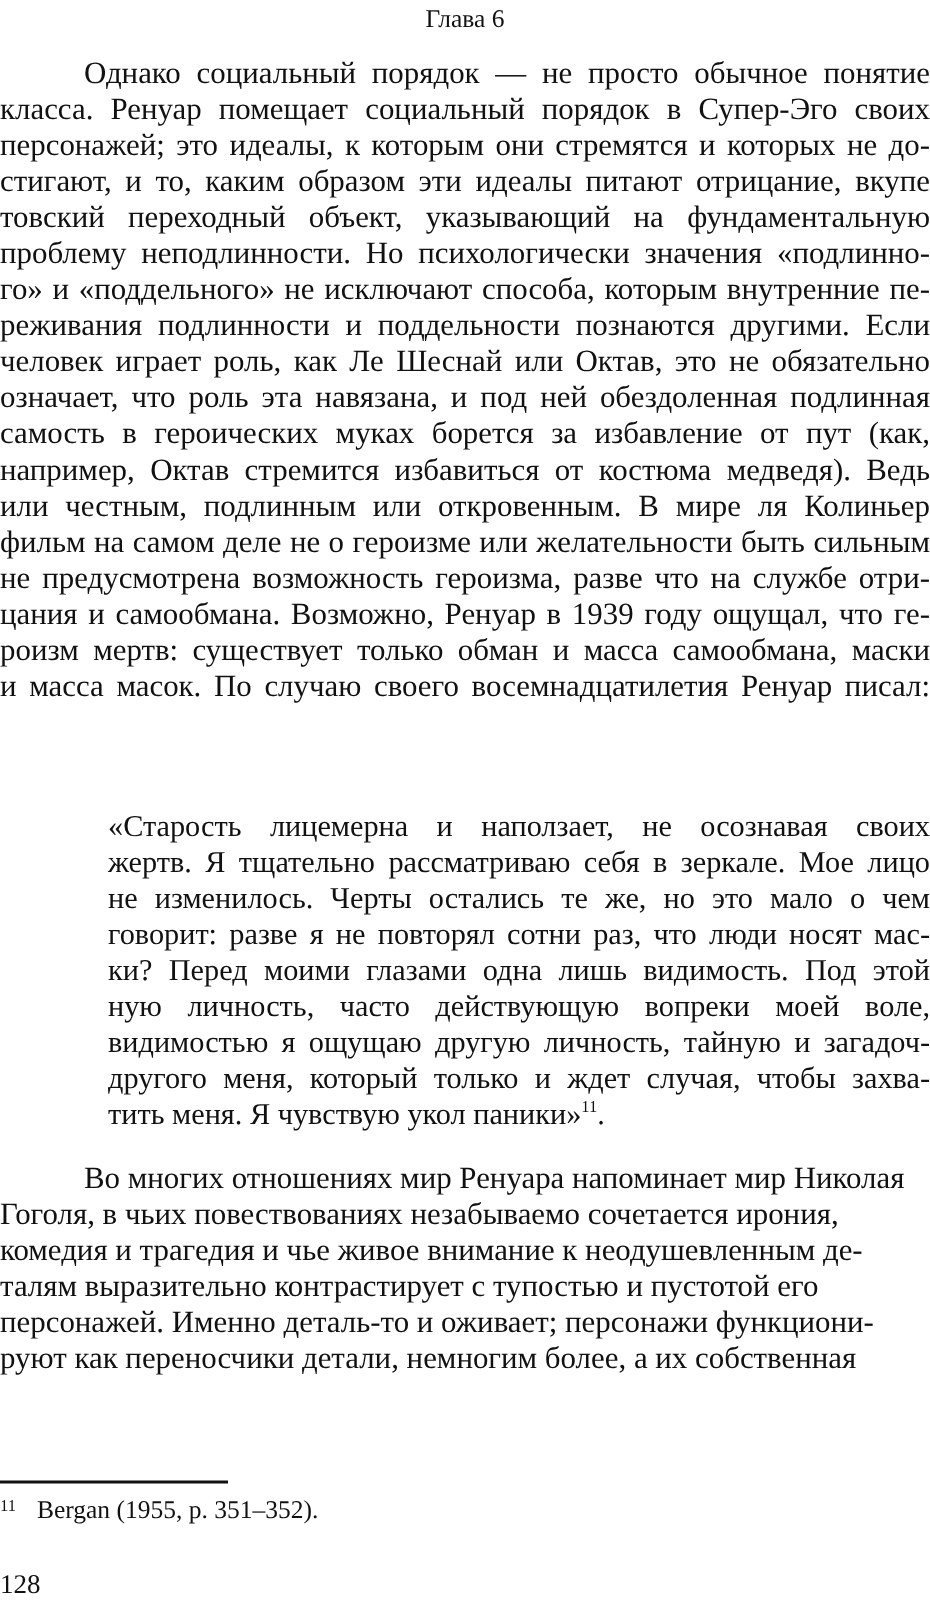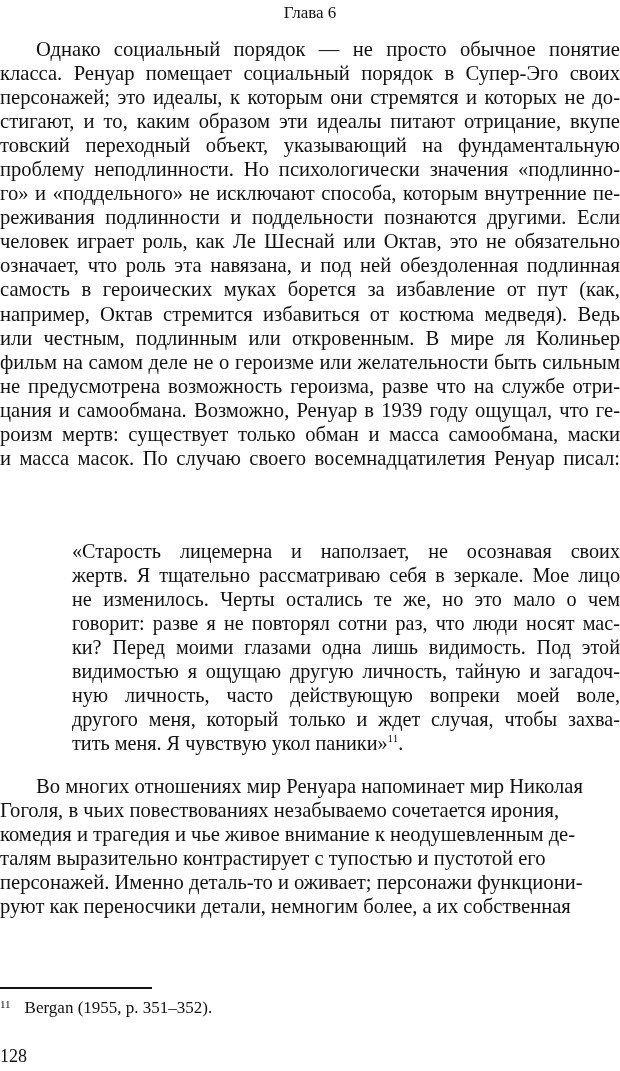--- a/index.html
+++ b/index.html
@@ -13,21 +13,21 @@
       font-size: 17px; line-height: 22px;
     }
     .body-text {
       position: absolute; top: 37px; left: 0; width: 620px;
     }
     .line {
       display: block; font-size: 20.6px; line-height: 24.05px; height: 24.05px;
       white-space: nowrap; text-align: justify; text-align-last: justify;
     }
     .line.last { text-align-last: left; }
-    .indent { padding-left: 36px; }
+    .indent { padding-left: 56px; }
     .quote { position: absolute; top: 539px; left: 72px; width: 548px; }
     .quote .line { font-size: 20.2px; }
     .para2 { position: absolute; top: 774px; left: 0; width: 528px; }
     sup { font-size: 11px; vertical-align: 8px; line-height: 0; }
     .fn-rule {
       position: absolute; top: 987px; left: 0; width: 152px; height: 1.5px; background: #111;
     }
     .footnote {
       position: absolute; top: 993px; left: 0; font-size: 17px; line-height: 22px; white-space: nowrap;
     }
@@ -61,22 +61,22 @@
   <span class="line">роизм мертв: существует только обман и масса самообмана, маски</span>
   <span class="line">и масса масок. По случаю своего восемнадцатилетия Ренуар писал:</span>
 </div>
 
 <div class="quote">
   <span class="line">«Старость лицемерна и наползает, не осознавая своих</span>
   <span class="line">жертв. Я тщательно рассматриваю себя в зеркале. Мое лицо</span>
   <span class="line">не изменилось. Черты остались те же, но это мало о чем</span>
   <span class="line">говорит: разве я не повторял сотни раз, что люди носят мас-</span>
   <span class="line">ки? Перед моими глазами одна лишь видимость. Под этой</span>
+  <span class="line">ную личность, часто действующую вопреки моей воле,</span>
   <span class="line">видимостью я ощущаю другую личность, тайную и загадоч-</span>
-  <span class="line">ную личность, часто действующую вопреки моей воле,</span>
   <span class="line">другого меня, который только и ждет случая, чтобы захва-</span>
   <span class="line last"><span>тить меня. Я чувствую укол паники»</span><sup>11</sup><span>.</span></span>
 </div>
 
 <div class="para2">
   <span class="line indent">Во многих отношениях мир Ренуара напоминает мир Николая</span>
   <span class="line">Гоголя, в чьих повествованиях незабываемо сочетается ирония,</span>
   <span class="line">комедия и трагедия и чье живое внимание к неодушевленным де-</span>
   <span class="line">талям выразительно контрастирует с тупостью и пустотой его</span>
   <span class="line">персонажей. Именно деталь-то и оживает; персонажи функциони-</span>

